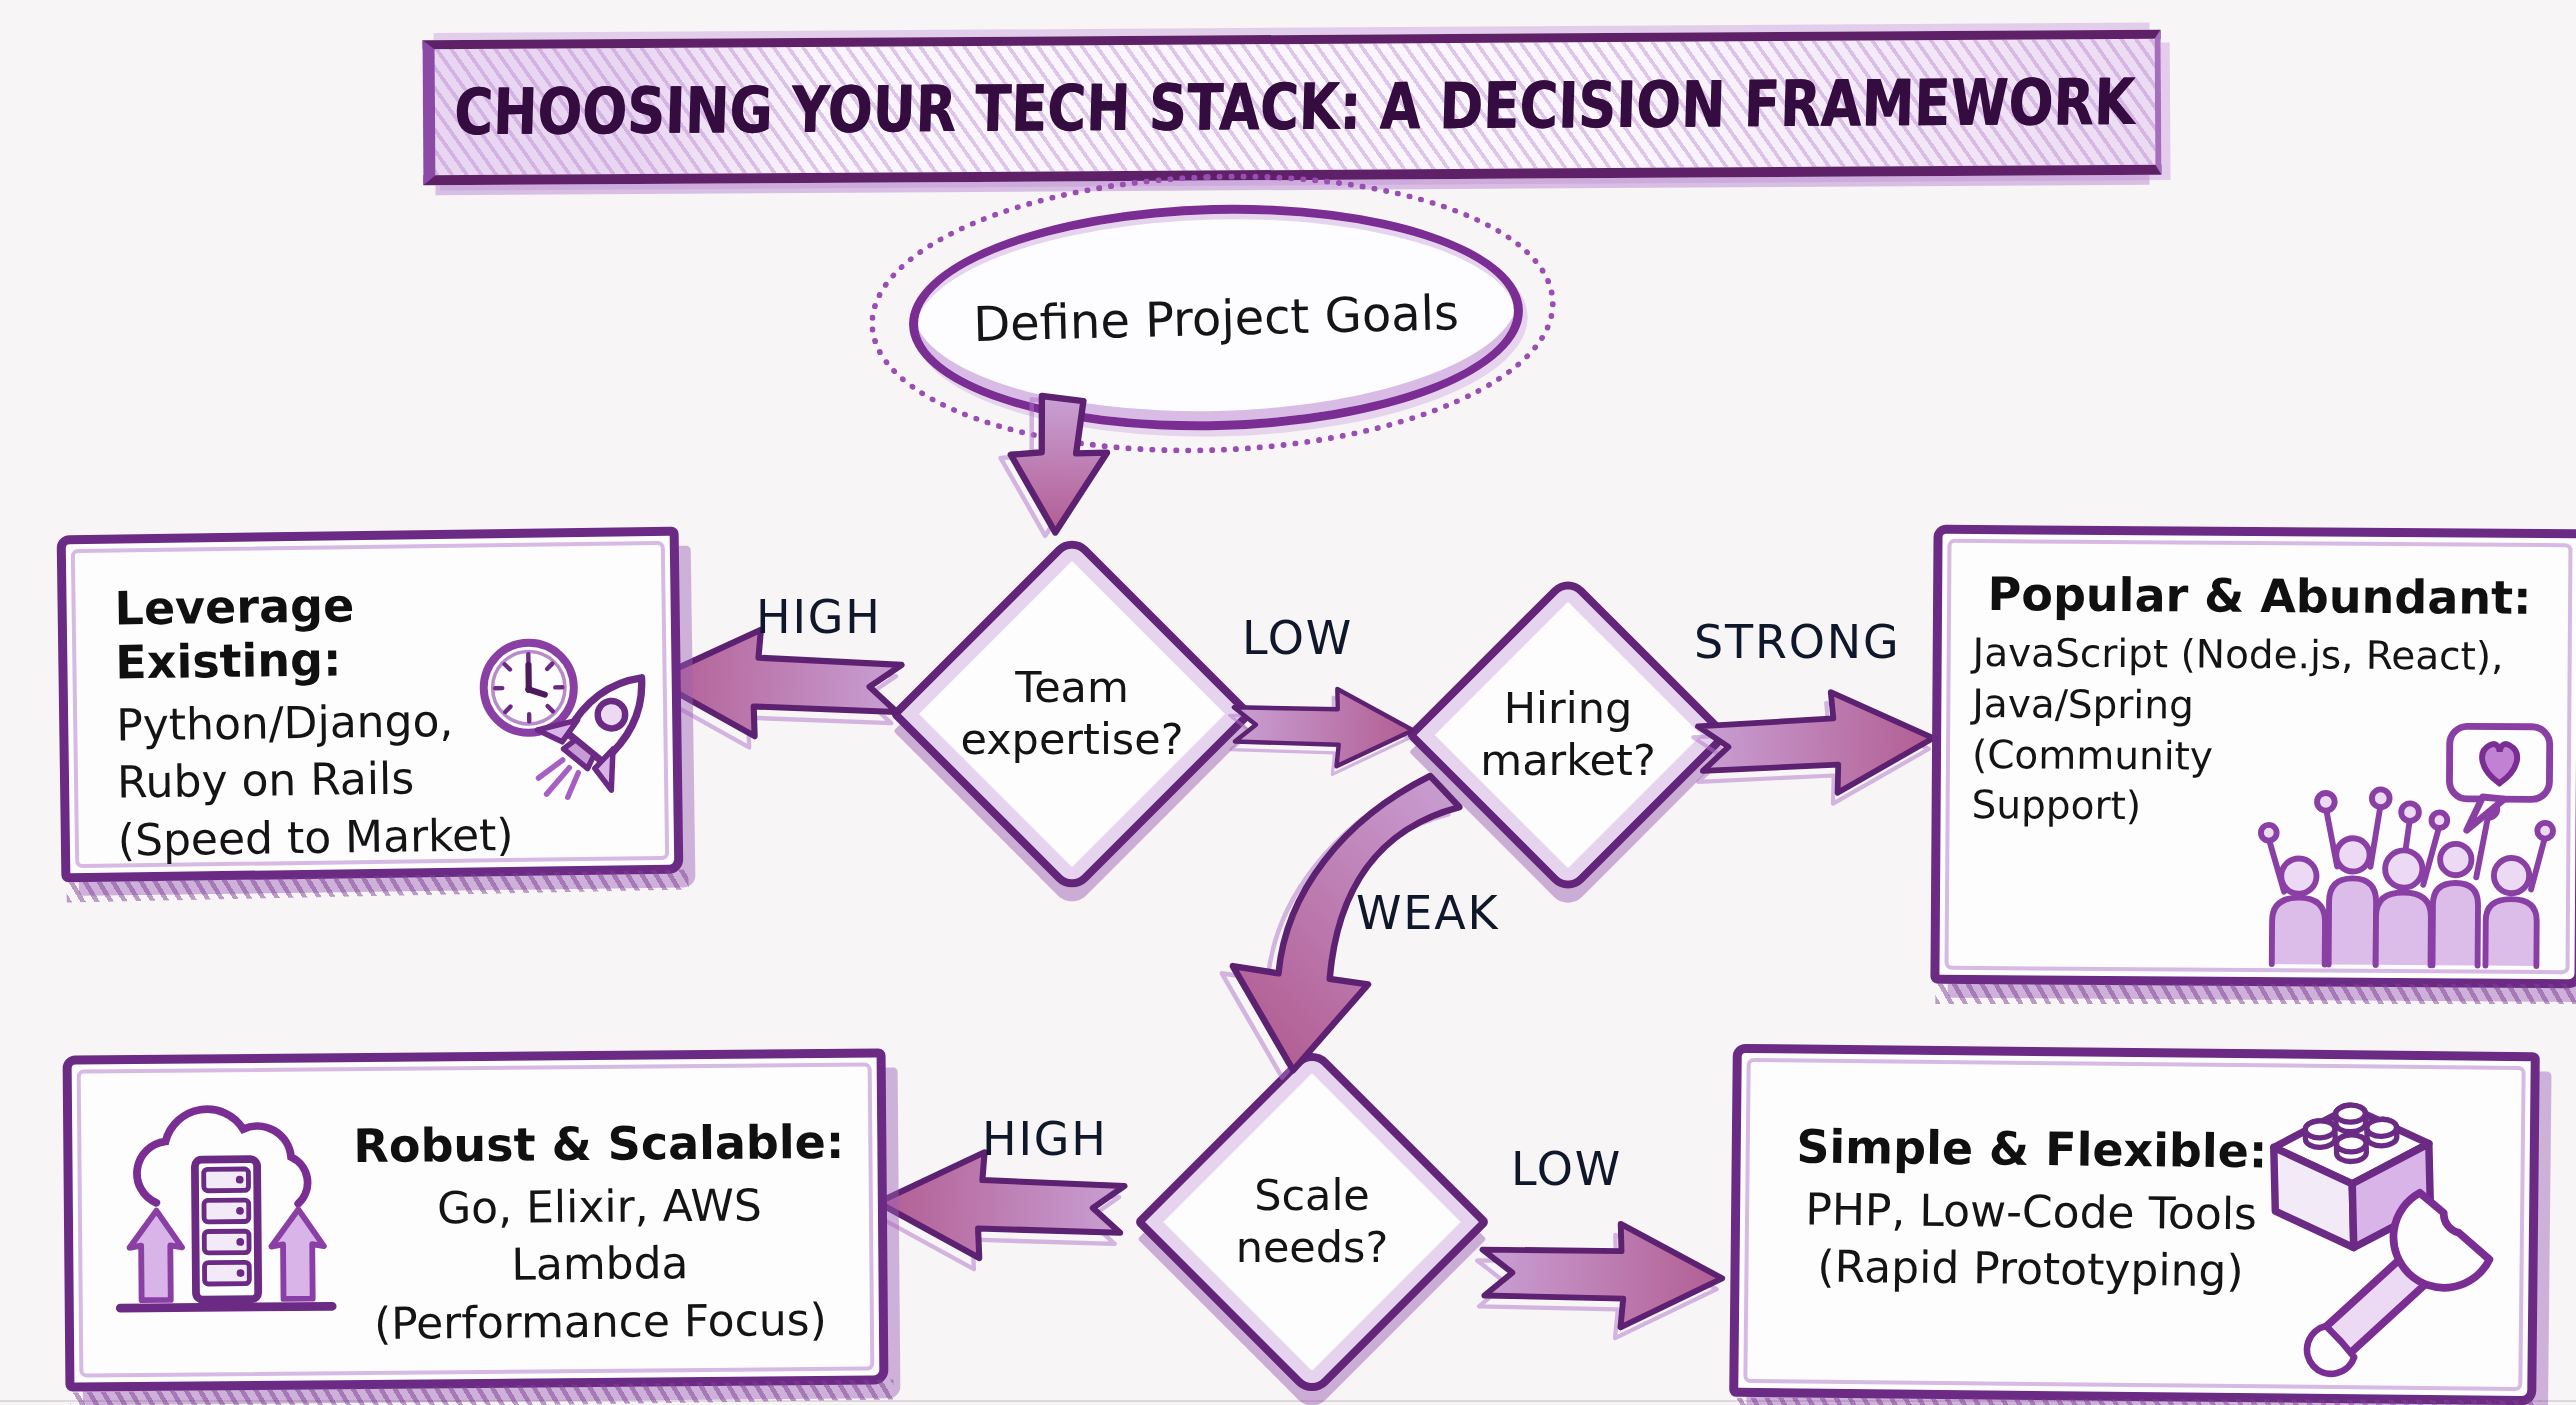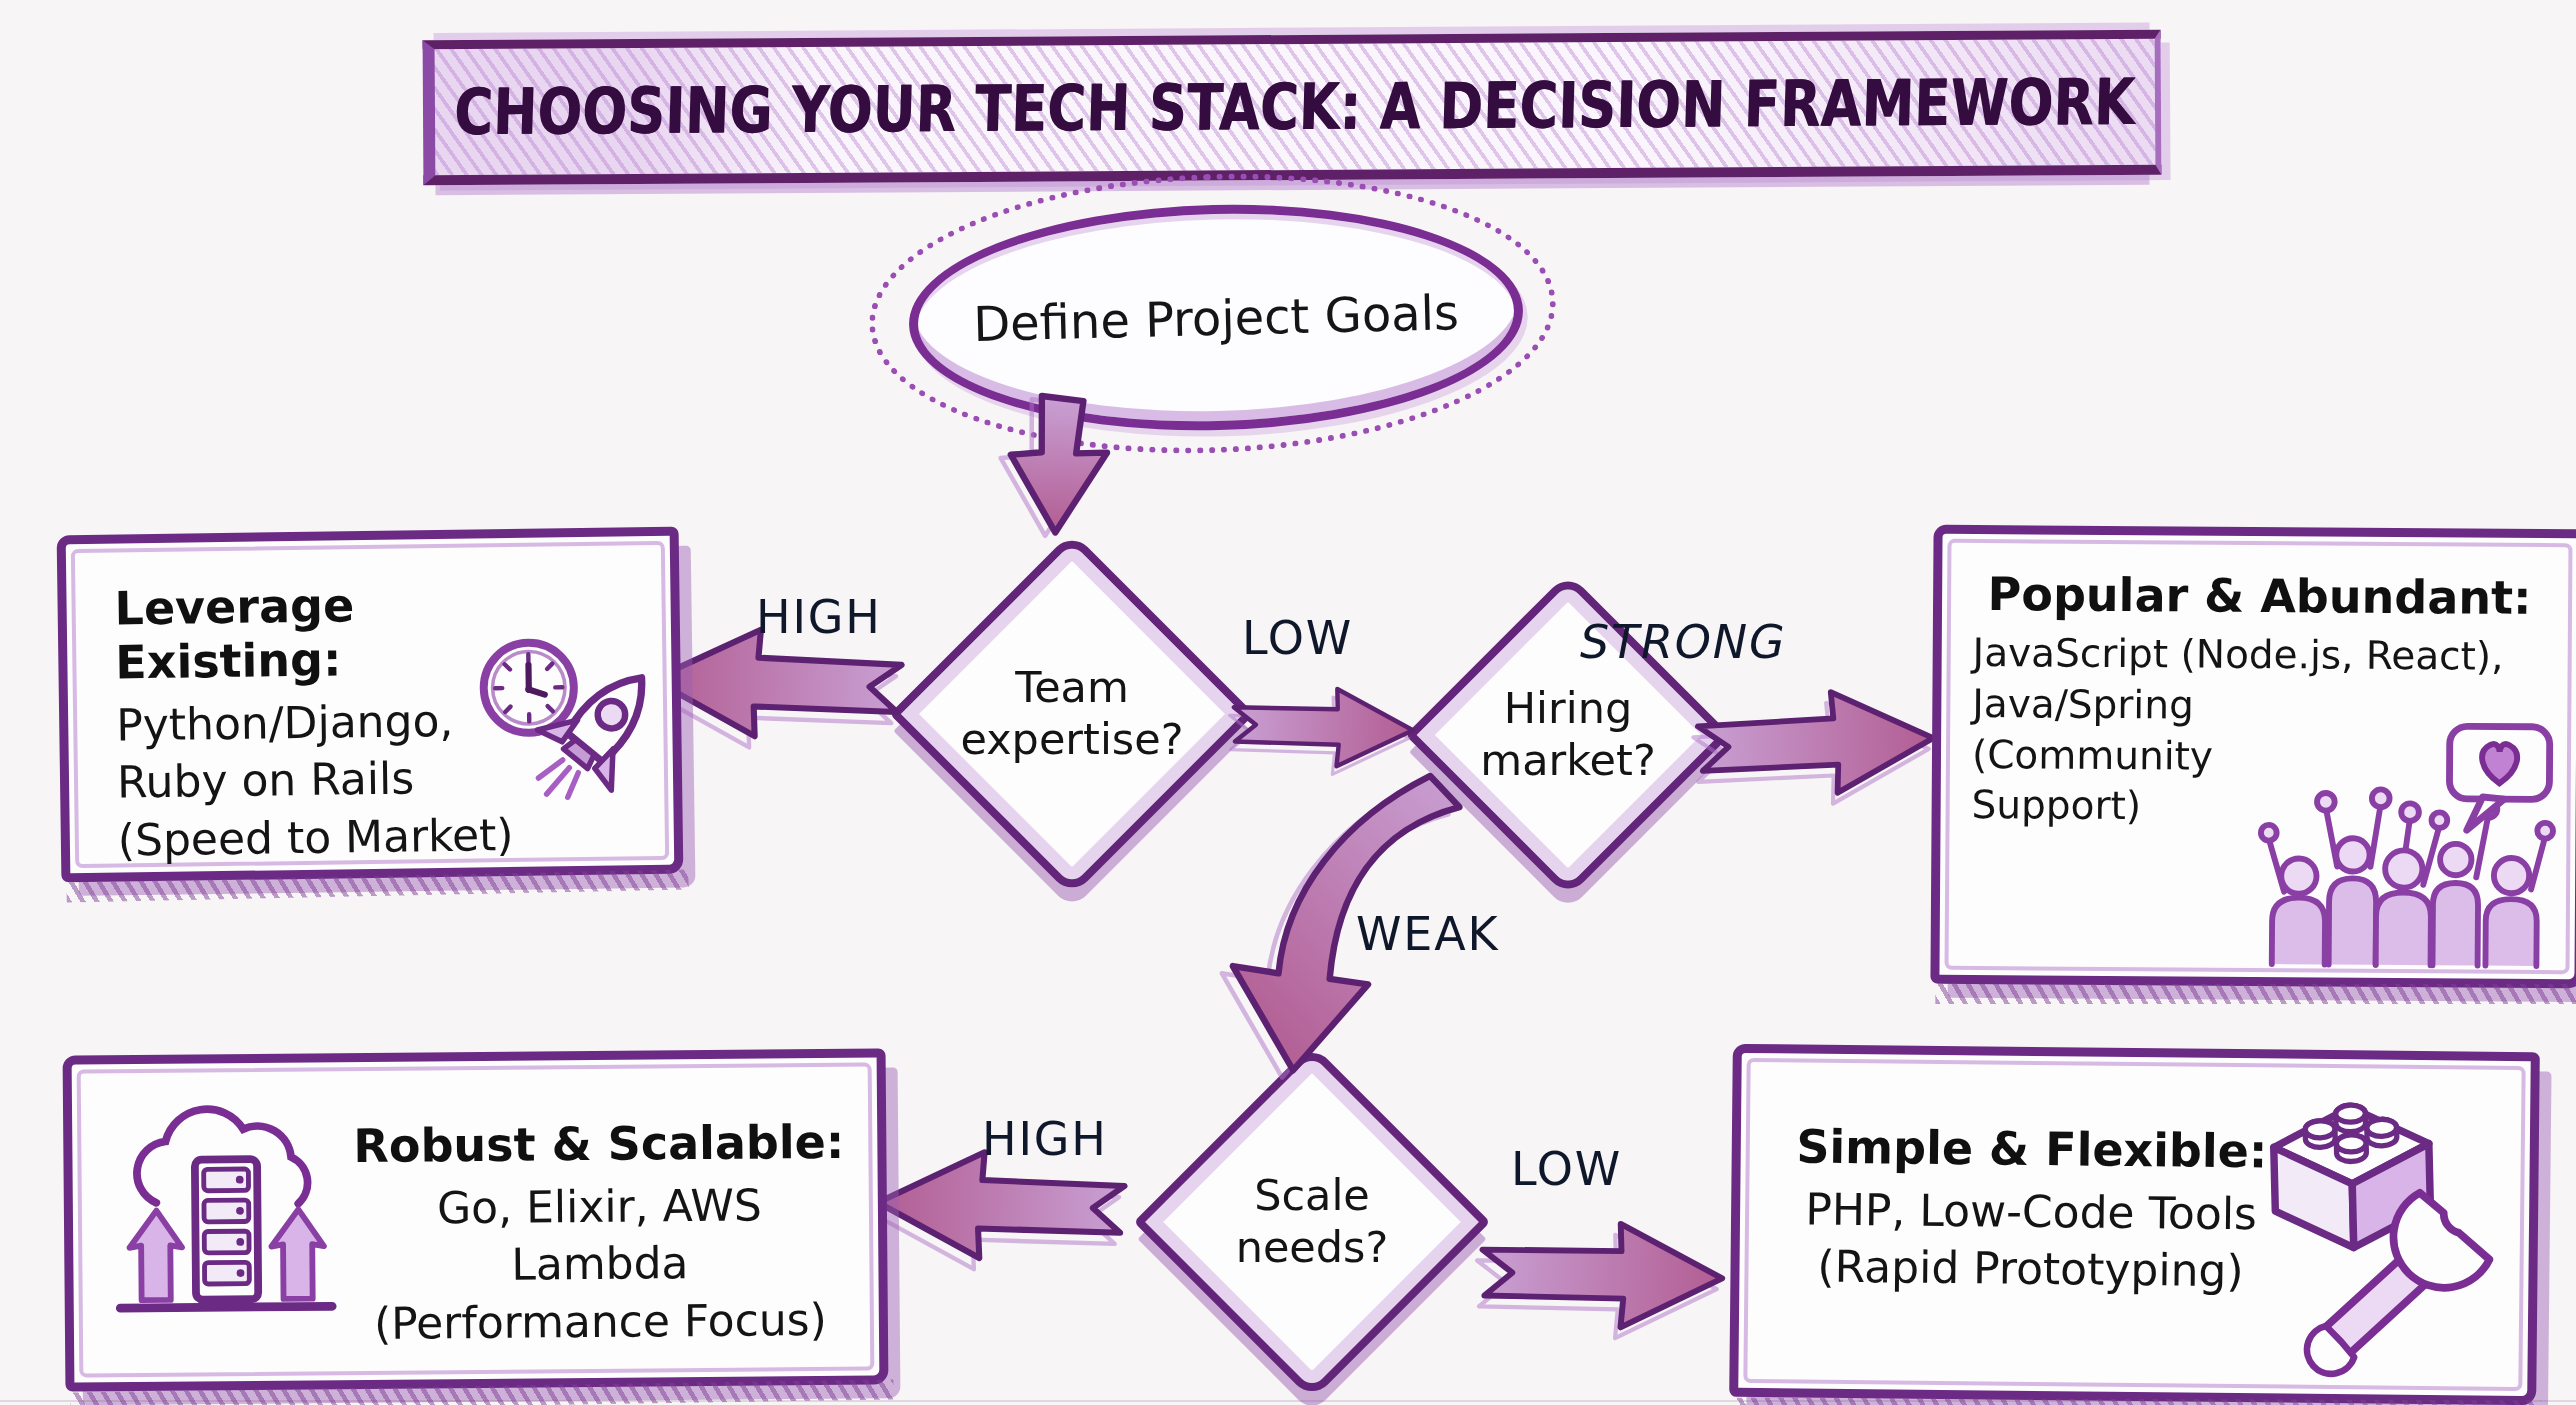--- a/index.html
+++ b/index.html
@@ -176,33 +176,33 @@
   <svg class="arrow" style="left:1689px; top:681px; width:254px; height:124px; transform:rotate(-2deg);" viewBox="0 0 300 150">
     <defs>
       <linearGradient id="gRight2" x1="0" y1="0" x2="1" y2="0">
         <stop offset="0" stop-color="#c9a0d4"></stop>
           <stop offset="1" stop-color="#b25d92"></stop>
       </linearGradient>
     </defs>
     <path d="M8 50 L172 46 L170 14 L292 74 L174 136 L176 102 L12 104 L44 76 Z" transform="translate(-6,13)" fill="none" stroke="rgba(174,116,198,0.5)" stroke-width="5" stroke-linejoin="round"></path>
     <path d="M8 50 L172 46 L170 14 L292 74 L174 136 L176 102 L12 104 L44 76 Z" fill="url(#gRight2)" stroke="#5c2170" stroke-width="7" stroke-linejoin="round"></path>
   </svg>
-  <span class="edge-label" style="left:1580px; top:615px;font-style:italic;">STRONG</span>
+  <span class="edge-label" style="left:1694px; top:615px;">STRONG</span>
 
   <svg class="arrow" style="left:1185px; top:765px; width:293px; height:329px;" viewBox="0 0 320 360">
     <defs>
       <linearGradient id="gWeak" x1="1" y1="0" x2="0.2" y2="1">
         <stop offset="0" stop-color="#c9a0d4"></stop>
           <stop offset="1" stop-color="#b25d92"></stop>
       </linearGradient>
     </defs>
     <path d="M268 12 C172 60 110 140 102 228 L52 220 L118 334 L200 240 L158 234 C166 140 208 70 300 46 Z" transform="translate(-12,8)" fill="none" stroke="rgba(174,116,198,0.5)" stroke-width="5" stroke-linejoin="round"></path>
     <path d="M268 12 C172 60 110 140 102 228 L52 220 L118 334 L200 240 L158 234 C166 140 208 70 300 46 Z" fill="url(#gWeak)" stroke="#5c2170" stroke-width="7" stroke-linejoin="round"></path>
   </svg>
-  <span class="edge-label" style="left:1356px; top:907px;">WEAK</span>
+  <span class="edge-label" style="left:1356px; top:886px;">WEAK</span>
 
   <svg class="arrow" style="left:871px; top:1136px; width:260px; height:139px; transform:rotate(1deg);" viewBox="0 0 300 150">
     <defs>
       <linearGradient id="gLeft2" x1="1" y1="0" x2="0" y2="0">
         <stop offset="0" stop-color="#c9a0d4"></stop>
           <stop offset="1" stop-color="#b25d92"></stop>
       </linearGradient>
     </defs>
     <path d="M292 50 L128 46 L130 14 L8 74 L126 136 L124 102 L288 104 L256 76 Z" transform="translate(-6,13)" fill="none" stroke="rgba(174,116,198,0.5)" stroke-width="5" stroke-linejoin="round"></path>
     <path d="M292 50 L128 46 L130 14 L8 74 L126 136 L124 102 L288 104 L256 76 Z" fill="url(#gLeft2)" stroke="#5c2170" stroke-width="7" stroke-linejoin="round"></path>

